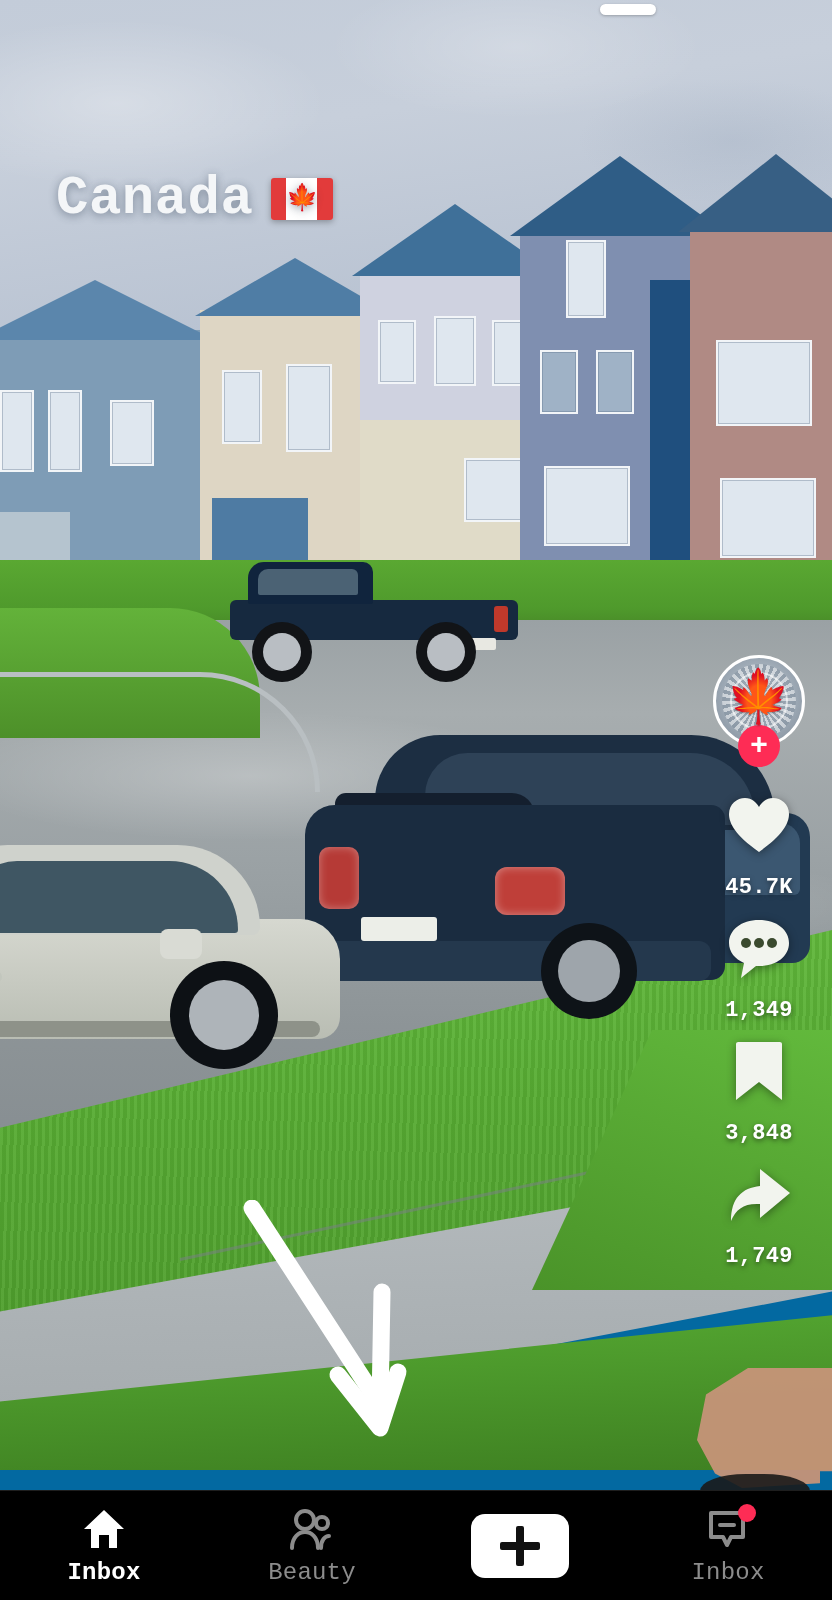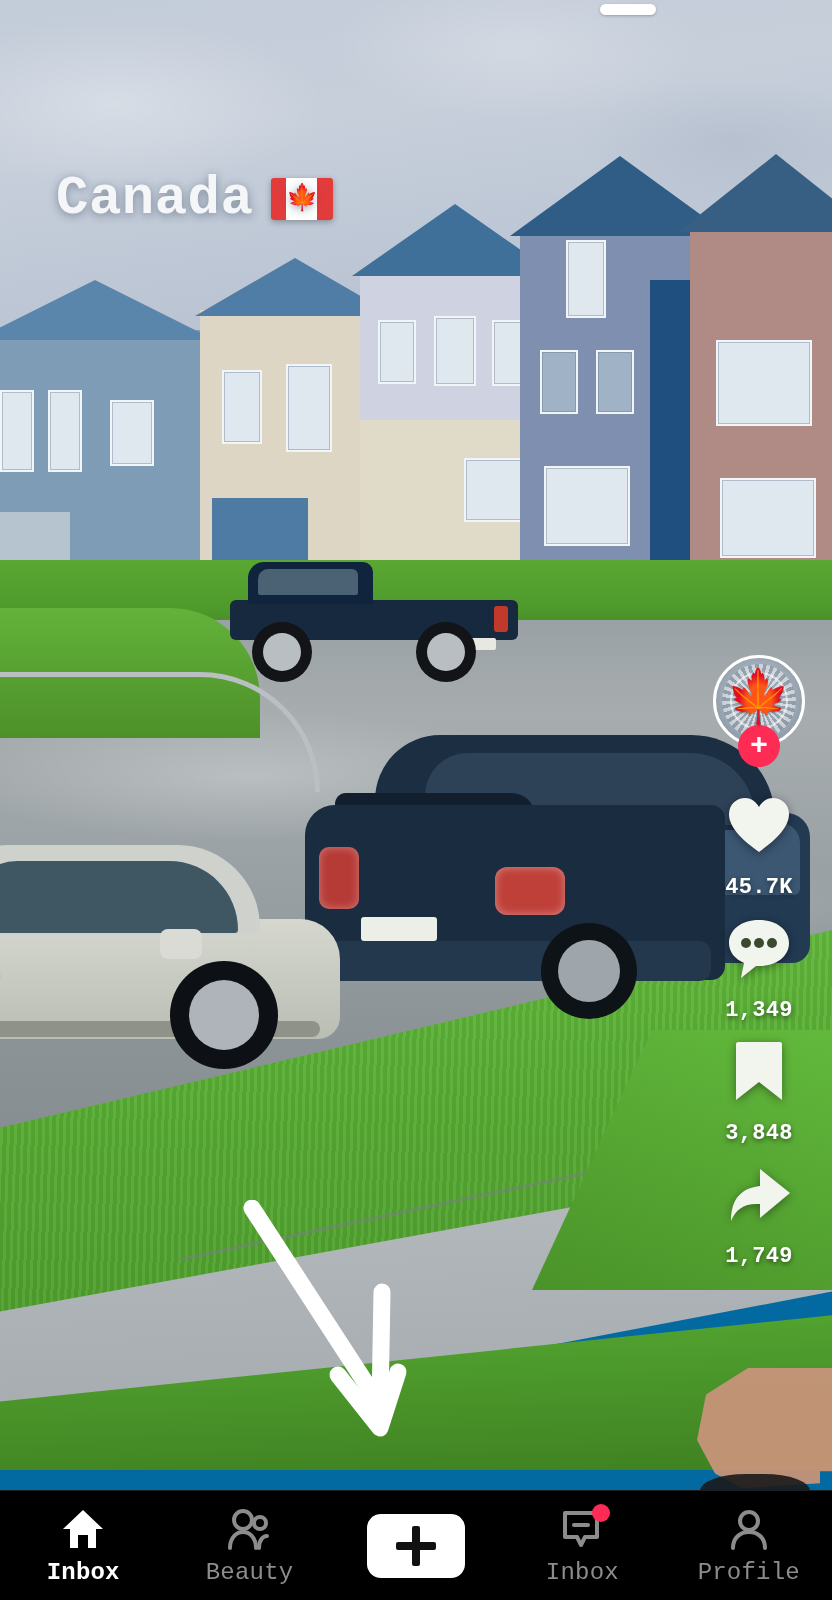--- a/index.html
+++ b/index.html
@@ -470,24 +470,15 @@
       <div class="nav-icon">
         <svg width="44" height="44" viewBox="0 0 44 44">
           <path d="M5 6 L37 6 L37 30 L25 30 L21 38 L17 30 L5 30 Z" fill="none" stroke="#8c8c8c" stroke-width="4" stroke-linejoin="round"></path>
           <path d="M14 18 L28 18" stroke="#8c8c8c" stroke-width="4" stroke-linecap="round"></path>
         </svg>
         <div class="notif-dot"></div>
       </div>
       <div class="nav-label">Inbox</div>
     </div>
 
-    <div class="nav-item">
-      <div class="nav-icon">
-        <svg width="42" height="42" viewBox="0 0 42 42">
-          <circle cx="21" cy="13" r="9" fill="none" stroke="#8c8c8c" stroke-width="4"></circle>
-          <path d="M5 40 C5 29 13 24 21 24 C29 24 37 29 37 40" fill="none" stroke="#8c8c8c" stroke-width="4" stroke-linecap="round"></path>
-        </svg>
-      </div>
-      <div class="nav-label">Profile</div>
-    </div>
   </div>
 
 </div>
 
 </body></html>

